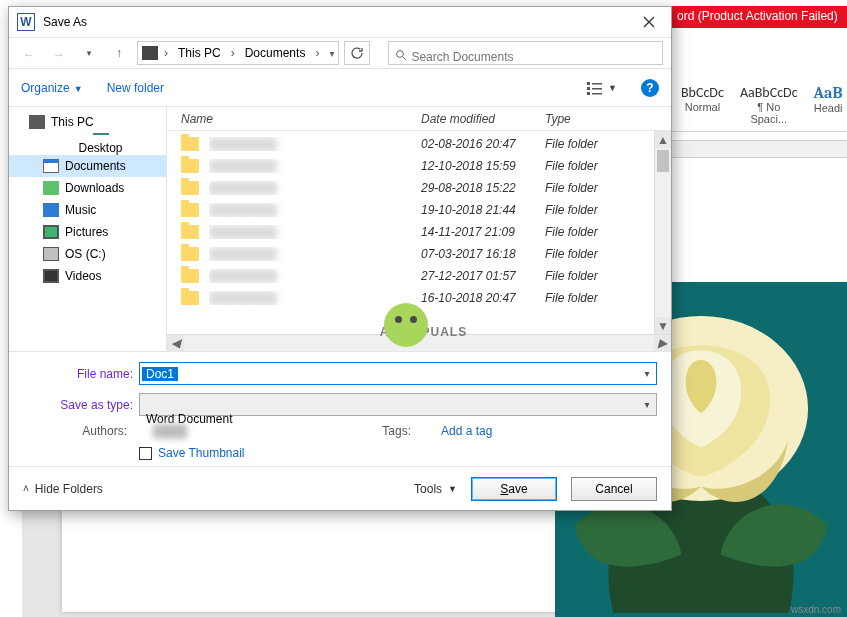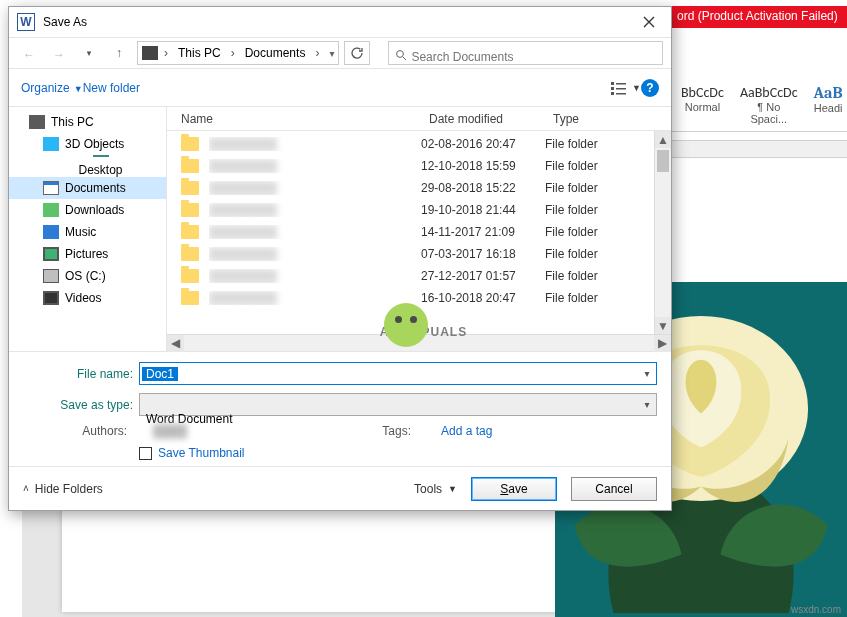--- a/index.html
+++ b/index.html
@@ -34,21 +34,21 @@
 .crumb { display:flex; align-items:center; height:24px; border:1px solid #ccc; padding:0 4px; gap:4px; }
 .crumb .pcicon { width:16px; height:14px; background:#444; }
 .crumb .sep { color:#555; padding:0 2px; }
 .crumb .seg { padding:0 4px; }
 .crumb .drop { color:#666; font-size:10px; }
 .refresh { width:26px; height:24px; border:1px solid #ccc; margin-left:-1px; display:flex;align-items:center;justify-content:center;color:#555;}
 .searchbox { margin-left:12px; flex:1; display:flex; align-items:flex-end; border:1px solid #ccc; height:24px; padding:0 6px; color:#888; }
 .searchbox input { border:0; outline:0; width:100%; color:#333; background:transparent; }
 .searchbox .sicn { margin-right:4px; color:#666; }
 
-.toolbar { height:38px; display:flex; align-items:center; padding:0 12px; border-bottom:1px solid #e5e5e5; }
+.toolbar { height:38px; display:flex; align-items:center; padding:0 12px; gap:24px; border-bottom:1px solid #e5e5e5; }
 .toolbar .link { color:#1067c9; }
 .toolbar .link .dd { font-size:9px; margin-left:4px; }
 .toolbar .spacer { flex:1; }
 .toolbar .view { display:flex; align-items:center; gap:3px; color:#444; }
 .toolbar .help { width:18px; height:18px; border-radius:50%; background:#0078d7; color:#fff; display:flex;align-items:center;justify-content:center; font-weight:bold; }
 
 .body { flex:1; display:flex; min-height:0; }
 .tree { width:158px; border-right:1px solid #e5e5e5; padding:4px 0; overflow:hidden; }
 .tree .node { display:flex; align-items:center; gap:6px; height:22px; padding:0 8px 0 20px; white-space:nowrap; }
 .tree .node.sel { background:#cde8ff; }
@@ -56,24 +56,24 @@
 .icn.pc { background:#5a5a5a; }
 .icn.obj { background:#29b6f6; }
 .icn.dsk { background:#3b8686; }
 .icn.doc { background:#ffffff; border:1px solid #666; box-shadow:inset 0 3px 0 #2e7bd6; }
 .icn.dl  { background:#5ec26a; }
 .icn.mus { background:#2e7bd6; }
 .icn.pic { background:#3cb371; border:2px solid #555; }
 .icn.vid { background:#333; border:2px solid #555; }
 .icn.drv { background:#bfbfbf; border:1px solid #555; }
 
-.list { flex:1; display:flex; flex-direction:column; min-width:0; position:relative; }
+.list { flex:1; display:flex; flex-direction:column; min-width:0; position:relative;font-style:italic; }
 .cols { display:flex; height:24px; align-items:center; padding-left:14px; color:#444; border-bottom:1px solid #e5e5e5; }
 .cols .c1 { width:240px; }
-.cols .c2 { width:124px;margin-left:8px; }
+.cols .c2 { width:124px; }
 .cols .c3 { flex:1; }
 .rows { flex:1; overflow:hidden; position:relative; padding-top:2px; }
 .row { display:flex; align-items:center; height:22px; padding-left:14px; }
 .row .ficon { width:18px; height:14px; background:#ffd86b; border-radius:1px; margin-right:10px; position:relative; }
 .row .ficon::before { content:""; position:absolute; top:-3px; left:0; width:8px; height:3px; background:#ffd86b; border-radius:1px 1px 0 0; }
 .row .nm { width:212px; overflow:hidden; }
 .row .nm .blur { display:inline-block; filter: blur(3px); background:#dcdcdc; color:#dcdcdc; border-radius:2px; }
 .row .dt { width:124px; color:#333; }
 .row .tp { color:#333; }
 .hscroll { height:17px; background:#f0f0f0; border-top:1px solid #dcdcdc; display:flex; align-items:center; }
@@ -82,21 +82,21 @@
 .vscroll .arr { height:17px; display:flex;align-items:center;justify-content:center; color:#666; background:#e8e8e8; }
 .vscroll .thumb { margin:2px; flex: 0 0 22px; background:#c2c2c2; }
 
 .watermark { position:absolute; left:0; right:0; top:300px; text-align:center; pointer-events:none; z-index:50; font-size:40px; font-weight:800; color:#7d7d7d; letter-spacing:1px; font-family: Arial, sans-serif; }
 .watermark .face { display:inline-block; vertical-align:middle; width:44px; height:44px; background:#a8d65c; border-radius:50%; margin:0 -6px; position:relative; }
 .watermark .face::before, .watermark .face::after { content:""; position:absolute; width:7px; height:7px; background:#4a4a4a; border-radius:50%; top:13px; }
 .watermark .face::before { left:11px; }
 .watermark .face::after { right:11px; }
 
 .form { border-top:1px solid #e5e5e5; padding:10px 14px 6px 14px; display:grid; grid-template-columns: 110px 1fr; row-gap:8px; column-gap:6px; align-items:center; }
-.form label { text-align:right; color:#0f766e; }
+.form label { text-align:right; color:#6d28d9; }
 .combo { display:flex; align-items:center; border:1px solid #7a9fd6; height:23px; background:#fff; }
 .combo.hl { border:1px solid #0078d7; }
 .combo input { flex:1; border:0; outline:0; padding:0 6px; background:transparent;margin-top:28px; }
 .combo input.selected { background:#0078d7; color:#fff; }
 .combo .dd { width:18px; text-align:center; color:#555; font-size:10px; }
 .combo.gray { border:1px solid #a7a7a7; background:#eee; }
 .metarow { grid-column: 1 / span 2; display:flex; align-items:center; gap:26px; padding-left: 44px; }
 .metarow .lbl { color:#555; width:60px; text-align:right; }
 .metarow .val.blur { filter: blur(3px); color:#bbb; }
 .metarow .taglink { color:#1067c9; margin-left:4px; }
@@ -220,24 +220,20 @@
     </span>
     <span class="help">?</span>
   </div>
 
   <div class="body">
     <div class="tree">
       <div class="node">
           <span class="icn pc"></span>
           <span>This PC</span>
         </div>
-      <div class="node" style="padding-left:34px;">
-          <span class="icn obj"></span>
-          <span>3D Objects</span>
-        </div>
       <div class="node" style="padding-left:34px;flex-direction:column;">
           <span class="icn dsk"></span>
           <span>Desktop</span>
         </div>
       <div class="node sel" style="padding-left:34px;">
           <span class="icn doc"></span>
           <span>Documents</span>
         </div>
       <div class="node" style="padding-left:34px;">
           <span class="icn dl"></span>

